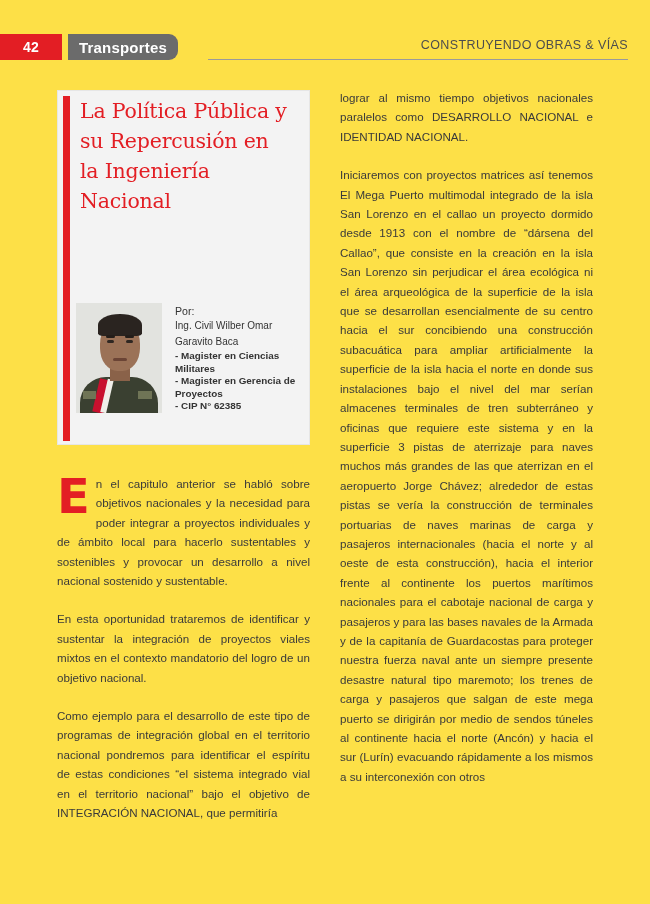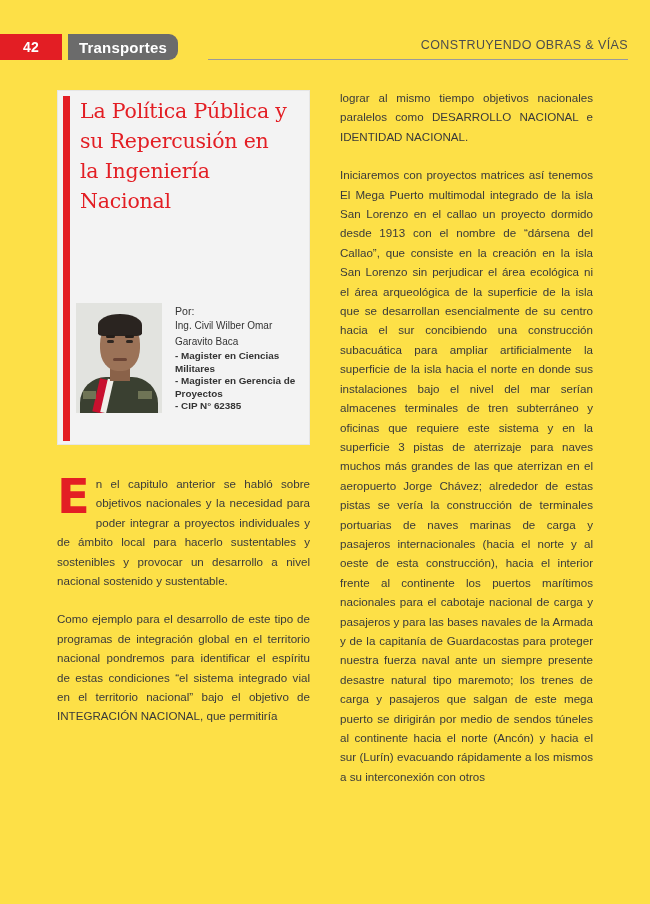--- a/index.html
+++ b/index.html
@@ -289,20 +289,23 @@
         <span class="cred">- CIP N° 62385</span>
       </div>
     </div>
   </div>
 
   <div class="col col-left">
     <p class="dropcap-para">
       <span class="dropcap">E</span><span>n el capitulo anterior se habló sobre objetivos nacionales y la necesidad para poder integrar a proyectos individuales y de ámbito local para hacerlo sustentables y sostenibles y provocar un desarrollo a nivel nacional sostenido y sustentable.</span>
     </p>
     <p>
+      <span>En esta oportunidad trataremos de identificar y sustentar la integración de proyectos viales mixtos en el contexto mandatorio del logro de un objetivo nacional.</span>
+    </p>
+    <p>
       <span>Como ejemplo para el desarrollo de este tipo de programas de integración global en el territorio nacional pondremos para identificar el espíritu de estas condiciones “el sistema integrado vial en el territorio nacional” bajo el objetivo de INTEGRACIÓN NACIONAL, que permitiría</span>
     </p>
   </div>
 
   <div class="col col-right">
     <p>
       <span>lograr al mismo tiempo objetivos nacionales paralelos como DESARROLLO NACIONAL e IDENTIDAD NACIONAL.</span>
     </p>
     <p>
       <span>Iniciaremos con proyectos matrices así tenemos El Mega Puerto multimodal integrado de la isla San Lorenzo en el callao un proyecto dormido desde 1913 con el nombre de “dársena del Callao”, que consiste en la creación en la isla San Lorenzo sin perjudicar el área ecológica ni el área arqueológica de la superficie de la isla que se desarrollan esencialmente de su centro hacia el sur concibiendo una construcción subacuática para ampliar artificialmente la superficie de la isla hacia el norte en donde sus instalaciones bajo el nivel del mar serían almacenes terminales de tren subterráneo y oficinas que requiere este sistema y en la superficie 3 pistas de aterrizaje para naves muchos más grandes de las que aterrizan en el aeropuerto Jorge Chávez; alrededor de estas pistas se vería la construcción de terminales portuarias de naves marinas de carga y pasajeros internacionales (hacia el norte y al oeste de esta construcción), hacia el interior frente al continente los puertos marítimos nacionales para el cabotaje nacional de carga y pasajeros y para las bases navales de la Armada y de la capitanía de Guardacostas para proteger nuestra fuerza naval ante un siempre presente desastre natural tipo maremoto; los trenes de carga y pasajeros que salgan de este mega puerto se dirigirán por medio de sendos túneles al continente hacia el norte (Ancón) y hacia el sur (Lurín) evacuando rápidamente a los mismos a su interconexión con otros</span>

